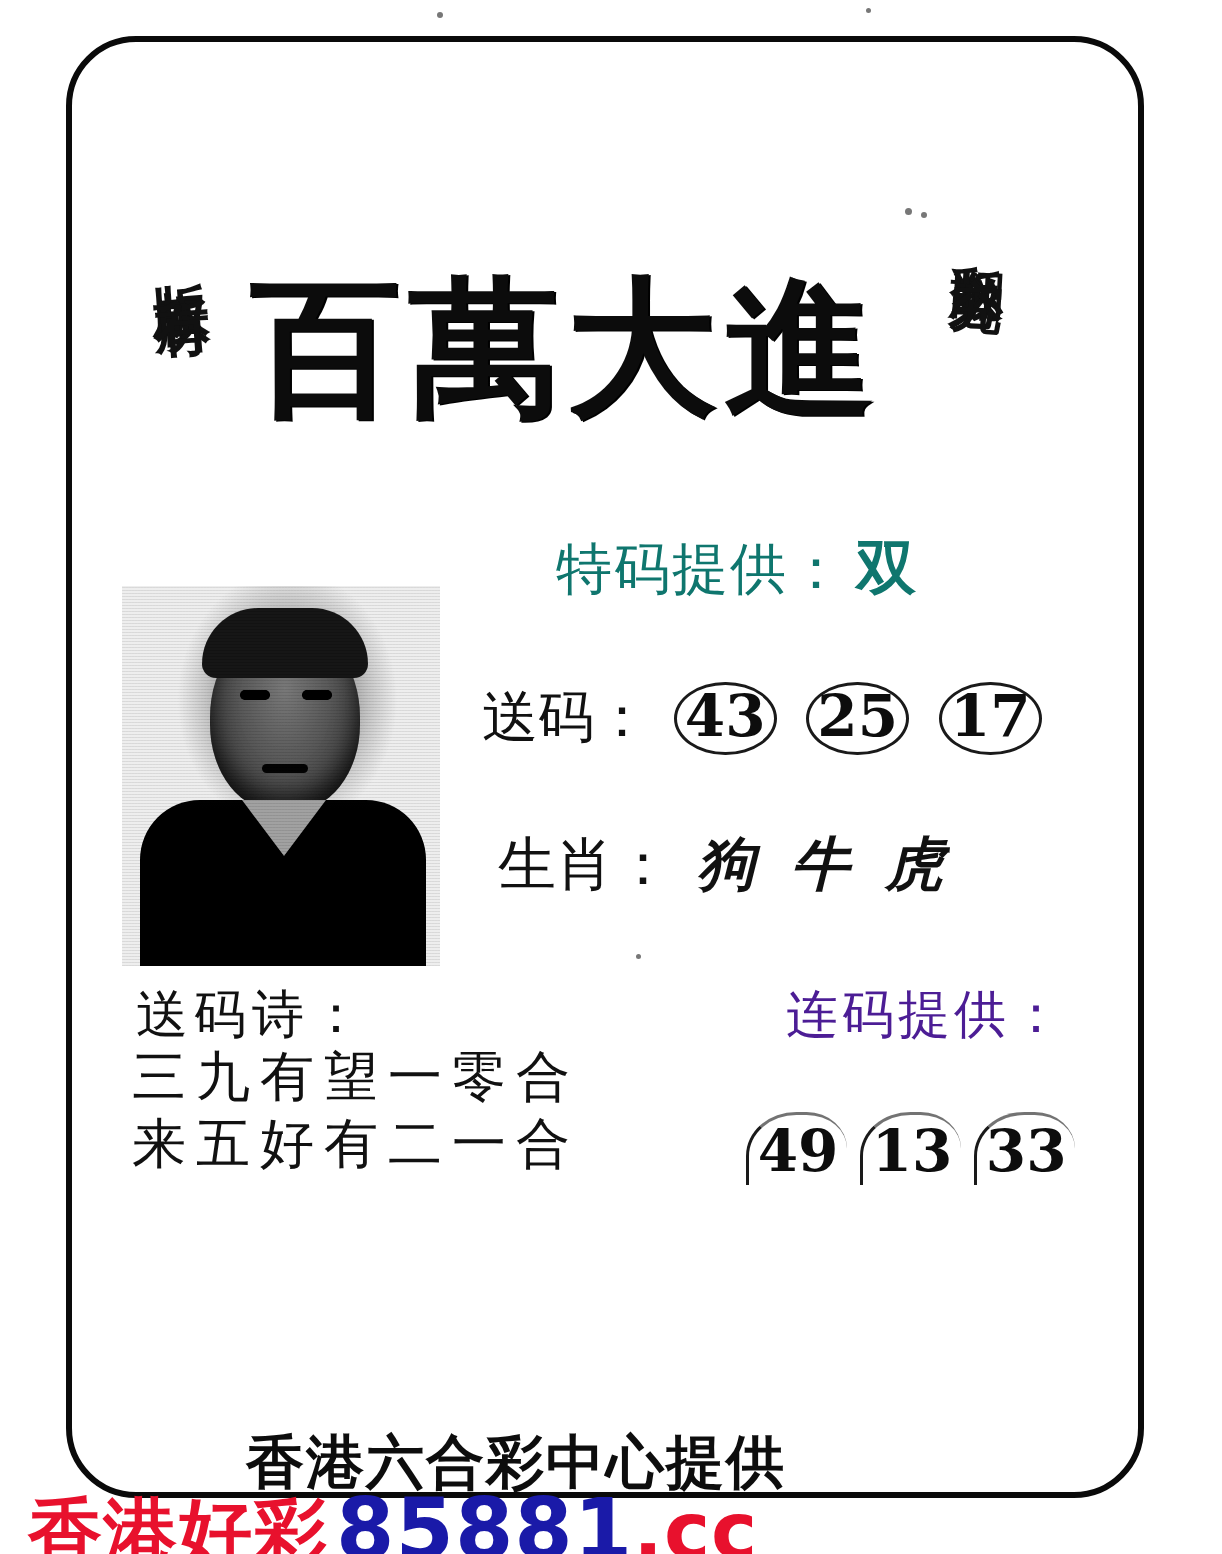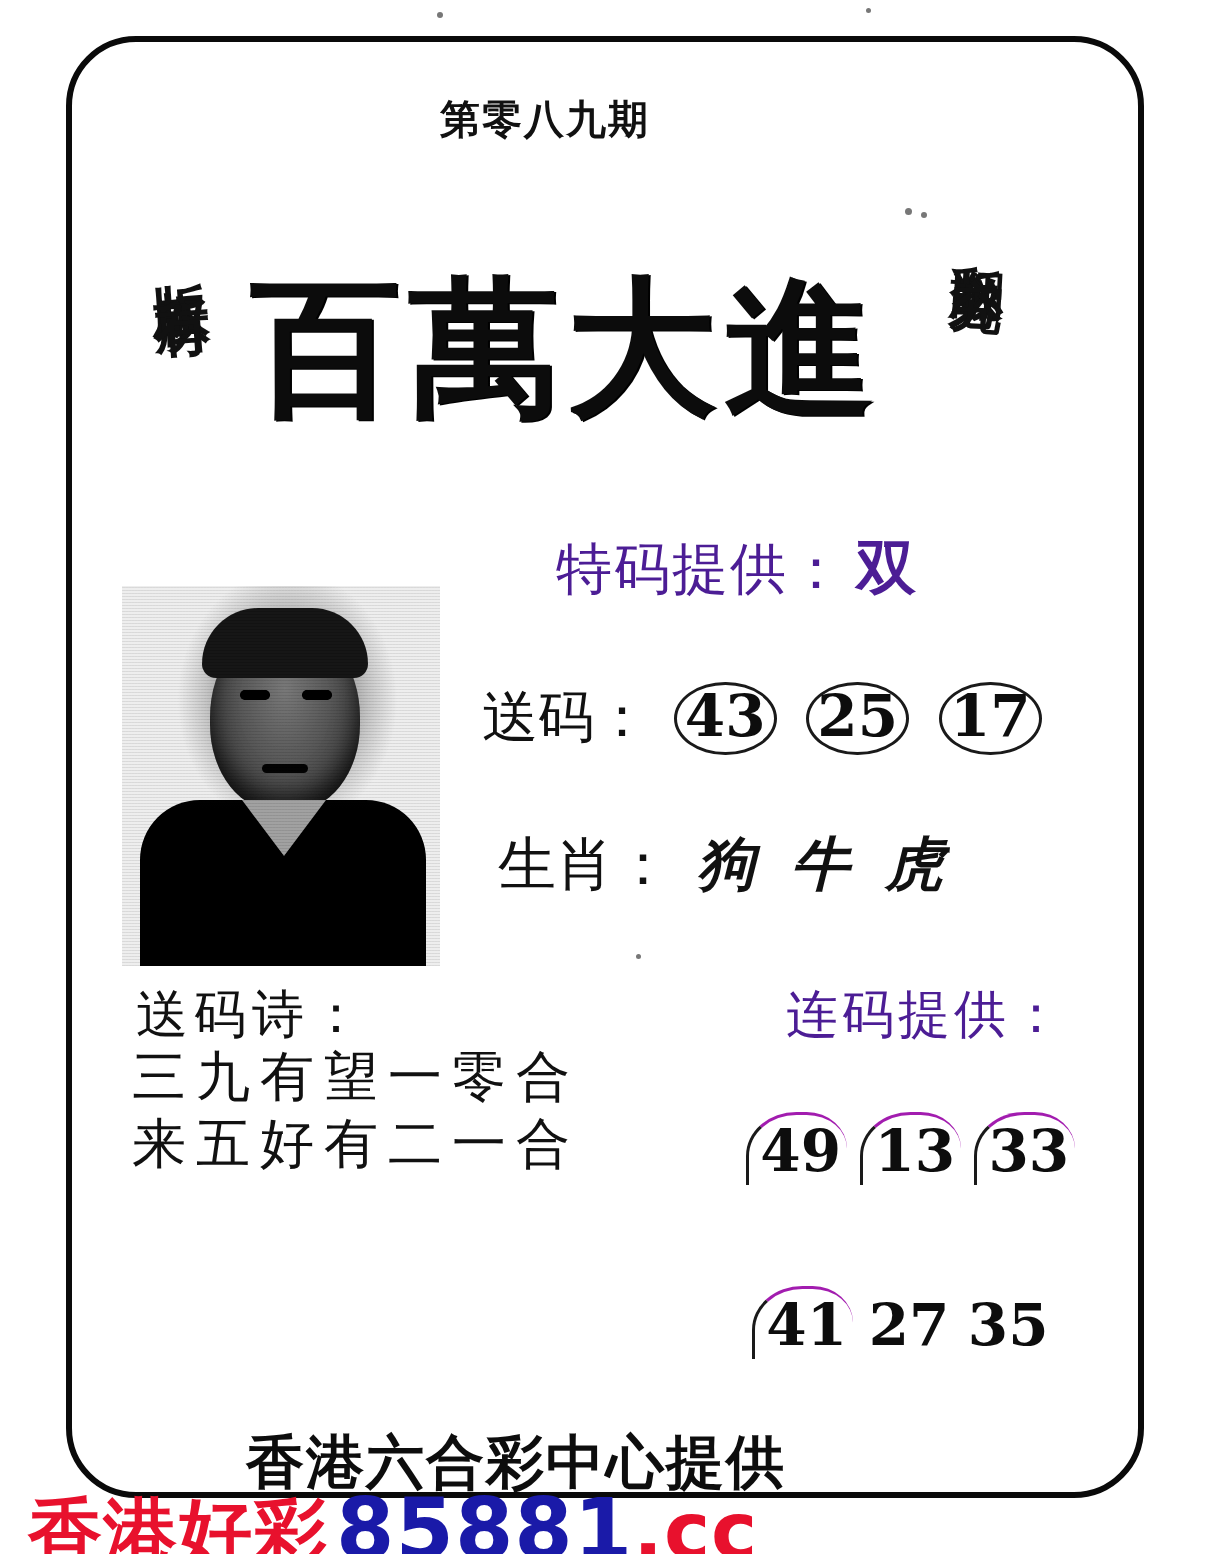--- a/index.html
+++ b/index.html
@@ -74,21 +74,21 @@
     line-height: 1;
     white-space: nowrap;
     text-shadow: 2px 1px 0 #000;
   }
   .special-line {
     position: absolute;
     left: 556px;
     top: 528px;
     font-size: 56px;
     font-family: "DejaVu Serif", serif;
-    color: #4c1d95;
+    color: #0f766e;
     letter-spacing: 2px;
     white-space: nowrap;
     text-align: center;
   }
   .special-line .val {
     font-weight: bold;
     font-size: 60px;
     margin-left: 10px;
   }
   
@@ -256,28 +256,28 @@
     text-align: center;
     font-size: 58px;
     font-weight: bold;
     font-family: "DejaVu Serif", serif;
     color: #0d0d0d;
     margin: 0 4px;
   }
   .num-arc {
     display: inline-block;
     min-width: 86px;
-    text-align: right;
+    text-align: center;
     font-size: 58px;
     font-weight: bold;
     font-family: "DejaVu Serif", serif;
     color: #0d0d0d;
     margin: 0 4px;
     border-left: 3px solid #1a1a1a;
-    border-top: 3px solid #a21caf;
+    border-top: 3px solid #737373;
     border-radius: 50% 40% 0 0 / 60% 50% 0 0;
     padding: 2px 6px 0 6px;
   }
   .footer-line {
     position: absolute;
     left: 246px;
     top: 1424px;
     font-size: 58px;
     font-weight: bold;
     font-family: "DejaVu Serif", serif;
@@ -308,21 +308,20 @@
     border-radius: 50%;
   }
 </style>
 </head>
 <body>
 
 <div id="page">
 
   <div class="card-frame"></div>
 
-  <div class="issue-label">第零八九期</div>
 
   <div class="v-text copyright-left">版权所有</div>
   <div class="v-text copyright-right">翻版必究</div>
 
   <div class="main-title">百萬大進</div>
 
   <div class="special-line">
     <span>特码提供：</span><span class="val">双</span>
   </div>
 
@@ -353,25 +352,20 @@
     <div>三九有望一零合</div>
     <div>来五好有二一合</div>
   </div>
 
   <div class="lianma-title">连码提供：</div>
   <div class="lianma-row1">
     <span class="num-arc">49</span>
     <span class="num-arc">13</span>
     <span class="num-arc">33</span>
   </div>
-  <div class="lianma-row2">
-    <span class="num-arc">41</span>
-    <span class="num-plain">27</span>
-    <span class="num-plain">35</span>
-  </div>
 
   <div class="footer-line">香港六合彩中心提供</div>
 
   <div class="watermark">
     <span class="wm-text">香港好彩</span><span class="wm-num">85881</span><span class="wm-tld">.cc</span>
   </div>
 
   <div class="speck" style="left:905px;top:208px;width:7px;height:7px;"></div>
   <div class="speck" style="left:921px;top:212px;width:6px;height:6px;"></div>
   <div class="speck" style="left:636px;top:954px;width:5px;height:5px;"></div>

